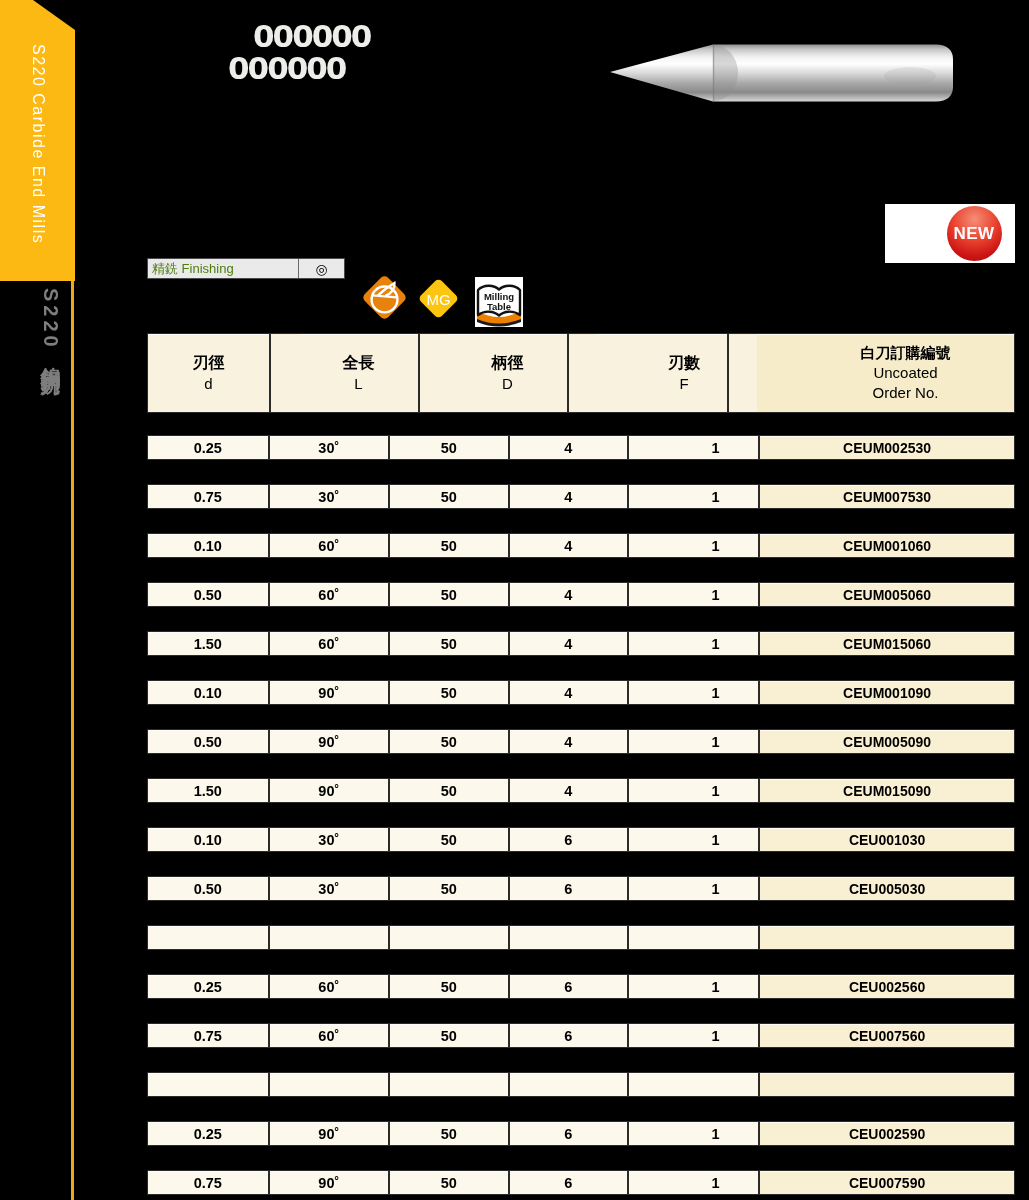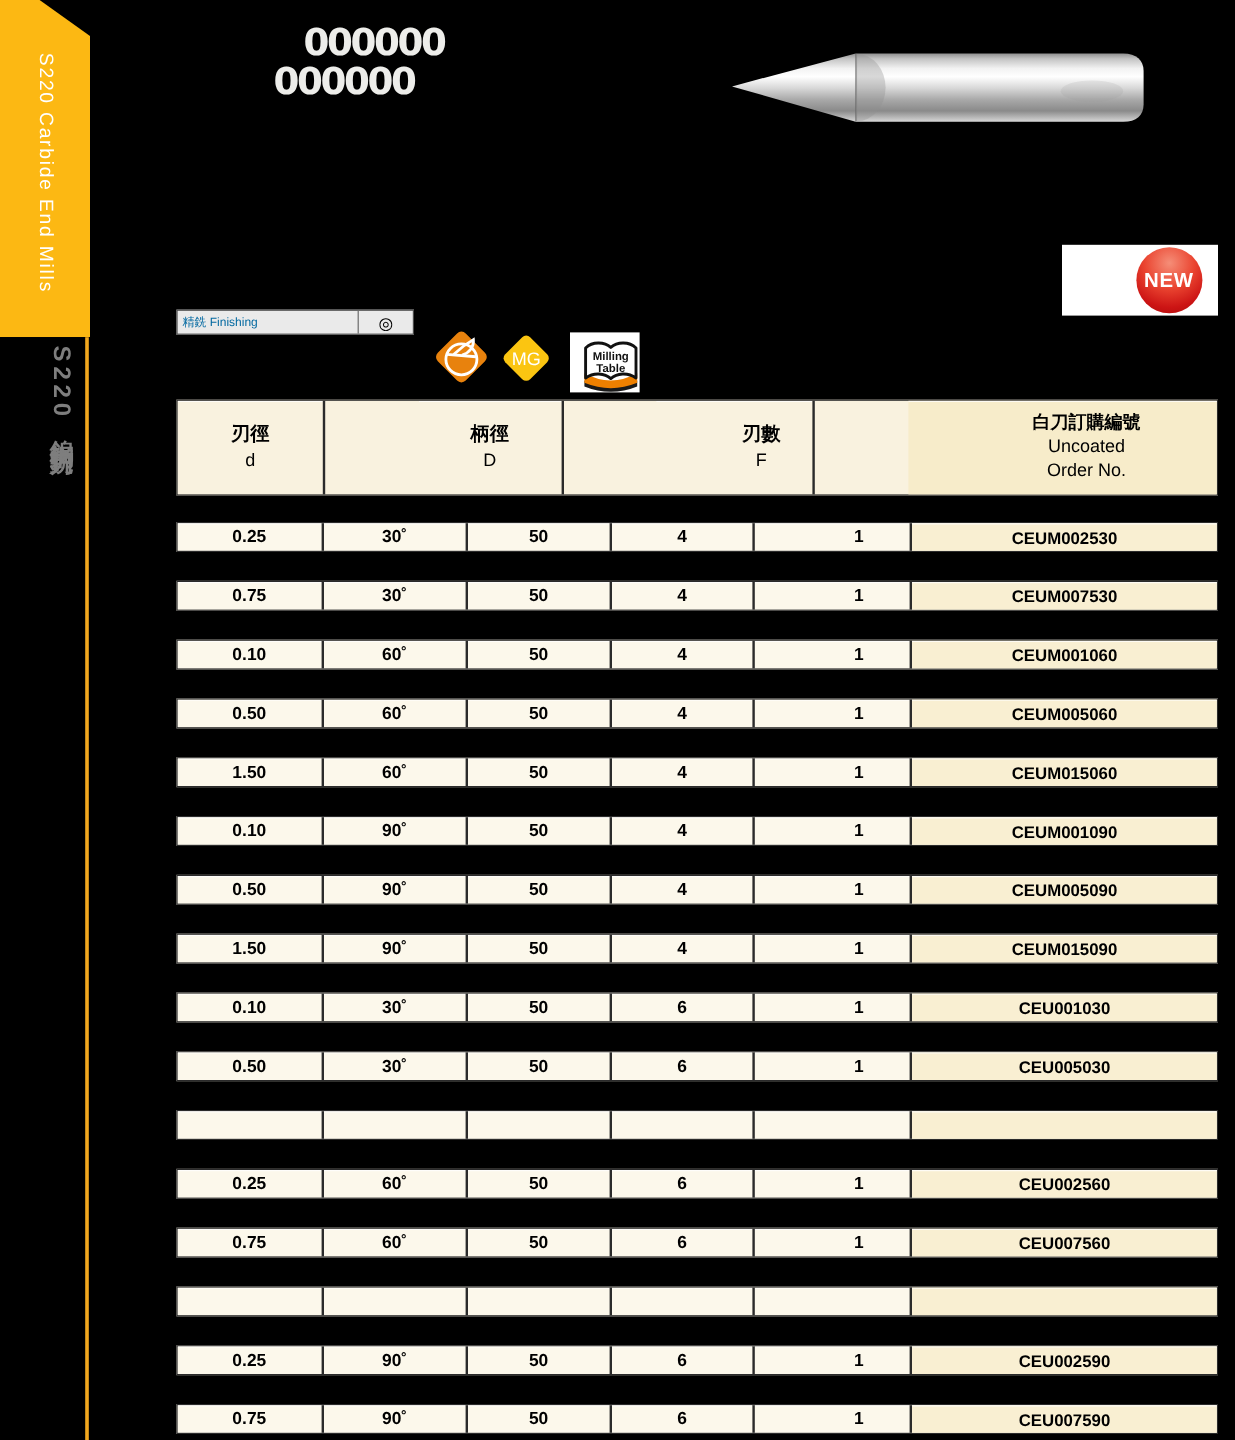--- a/index.html
+++ b/index.html
@@ -40,28 +40,28 @@
     display:flex;align-items:center;justify-content:center;
   }
   .newcircle span{color:#fff;font-weight:700;font-size:17px;letter-spacing:.5px;}
   
   .finishing{
     position:absolute;left:147px;top:258px;width:198px;height:21px;
     background:#EAEAEA;border:1px solid #4A4A4A;box-sizing:border-box;display:flex;
   }
   .fin-label{
     flex:1;display:flex;align-items:center;padding-left:4px;
-    font-size:10px;color:#0369a1;border-right:1px solid #6B6B6B;
+    font-size:13px;color:#4d7c0f;border-right:1px solid #6B6B6B;
   }
   .fin-sym{width:45px;display:flex;align-items:center;justify-content:center;font-size:14px;color:#000;}
   
   .icn{position:absolute;}
   .icn-cutter{left:361px;top:274px;}
   .icn-mg{left:417px;top:277px;}
-  .icn-book{left:475px;top:277px;width:48px;height:50px;background:#fff;padding-left:10px;}
+  .icn-book{left:475px;top:277px;width:48px;height:50px;background:#fff;}
   
   .spec-table{position:absolute;left:147px;top:333px;width:868px;}
   .thead,.trow{display:flex;border:1px solid #2B2B2B;box-sizing:border-box;background:#FCF8EB;}
   .thead{height:80px;margin-bottom:22px;background:#F9F2DF;justify-content:space-between;}
   .trow{height:25px;margin-bottom:24px;}
   .trow:last-child{margin-bottom:0;}
   .tcell{
     box-sizing:border-box;border-right:2px solid #2B2B2B;
     display:flex;align-items:center;justify-content:center;
     box-shadow:inset 0 1px 0 rgba(255,255,255,.75);
@@ -146,20 +146,24 @@
       <text x="24" y="33" text-anchor="middle" font-family="Liberation Sans, sans-serif" font-size="9.5" font-weight="700" fill="#111">Table</text>
     </svg>
   </div>
 
   <div class="spec-table">
     <div class="thead">
       <div class="tcell hc c0">
         <div class="zh">刃徑</div>
         <div class="sub">d</div>
       </div>
+      <div class="tcell hc c2">
+        <div class="zh">全長</div>
+        <div class="sub">L</div>
+      </div>
       <div class="tcell hc c3">
         <div class="zh">柄徑</div>
         <div class="sub">D</div>
       </div>
       <div class="tcell hc c4">
         <div class="zh">刃數</div>
         <div class="sub">F</div>
       </div>
       <div class="tcell hc wide c5">
         <div class="zh">白刀訂購編號</div>

